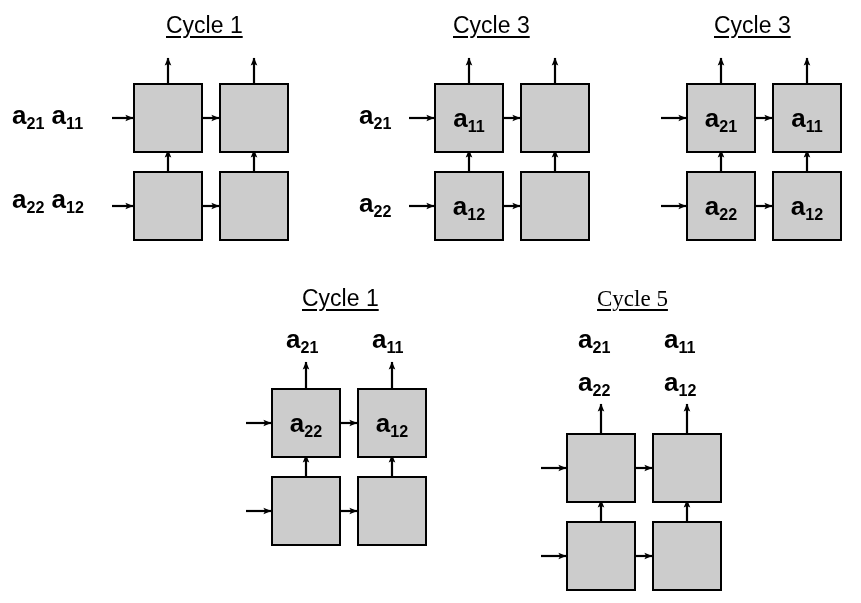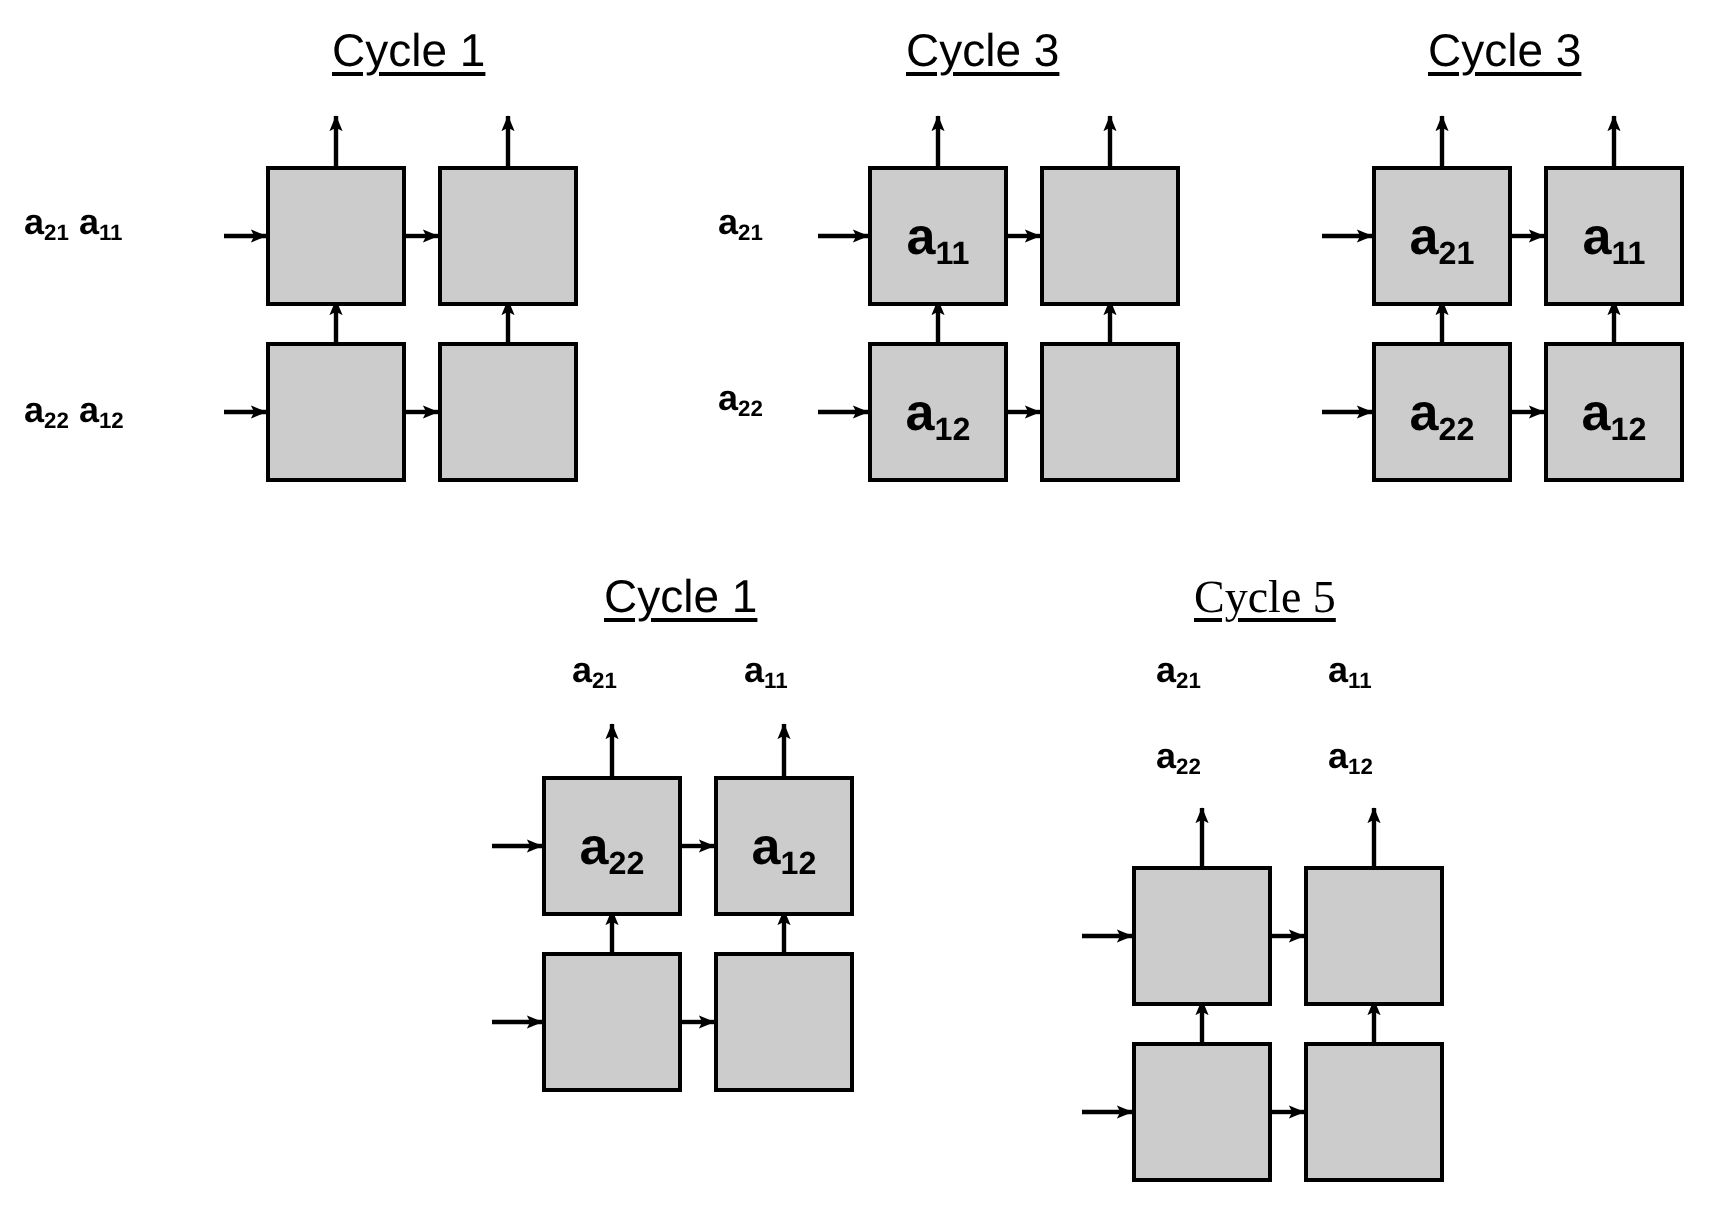--- a/index.html
+++ b/index.html
@@ -39,21 +39,21 @@
     font-size:26px;
     font-weight:bold;
     line-height:1;
     white-space:nowrap;
     letter-spacing:0px;
   }
 
   
   .opnd{
     position:absolute;
-    font-size:18px;
+    font-size:26px;
     font-weight:bold;
     line-height:1;
     white-space:nowrap;
   }
   .opnd sub, .pe-label sub{
     font-size:0.62em;
     font-weight:bold;
     vertical-align:baseline;
     position:relative;
     top:0.30em;
@@ -120,21 +120,21 @@
       <line x1="636" y1="556" x2="652" y2="556"></line>
       <line x1="601" y1="521" x2="601" y2="500"></line>
       <line x1="687" y1="521" x2="687" y2="500"></line>
     </g>
   </svg>
 
   <div class="cycle">
     <div class="cycle-title" style="left:166px;top:14px;">Cycle 1</div>
 
     <div class="opnd" style="left:12px;top:102px;">a<sub>21</sub>&nbsp;a<sub>11</sub></div>
-    <div class="opnd" style="left:12px;top:196px;">a<sub>22</sub>&nbsp;a<sub>12</sub></div>
+    <div class="opnd" style="left:12px;top:186px;">a<sub>22</sub>&nbsp;a<sub>12</sub></div>
 
     <div class="pe" style="left:133px;top:83px;"></div>
     <div class="pe" style="left:219px;top:83px;"></div>
     <div class="pe" style="left:133px;top:171px;"></div>
     <div class="pe" style="left:219px;top:171px;"></div>
   </div>
 
   <div class="cycle">
     <div class="cycle-title" style="left:453px;top:14px;">Cycle 3</div>
 

